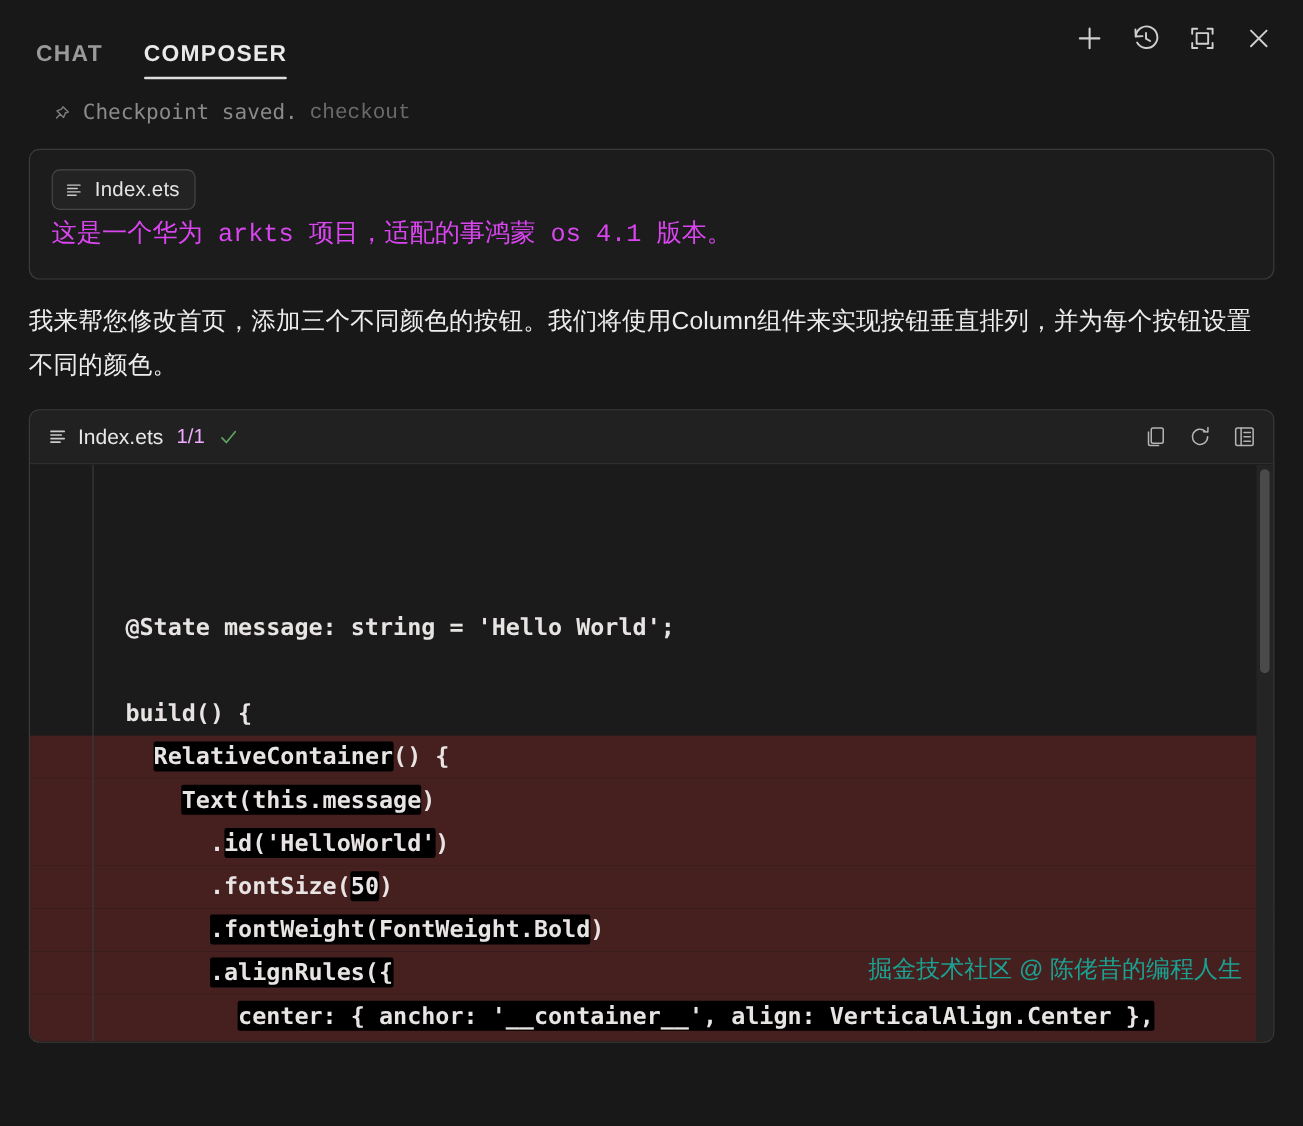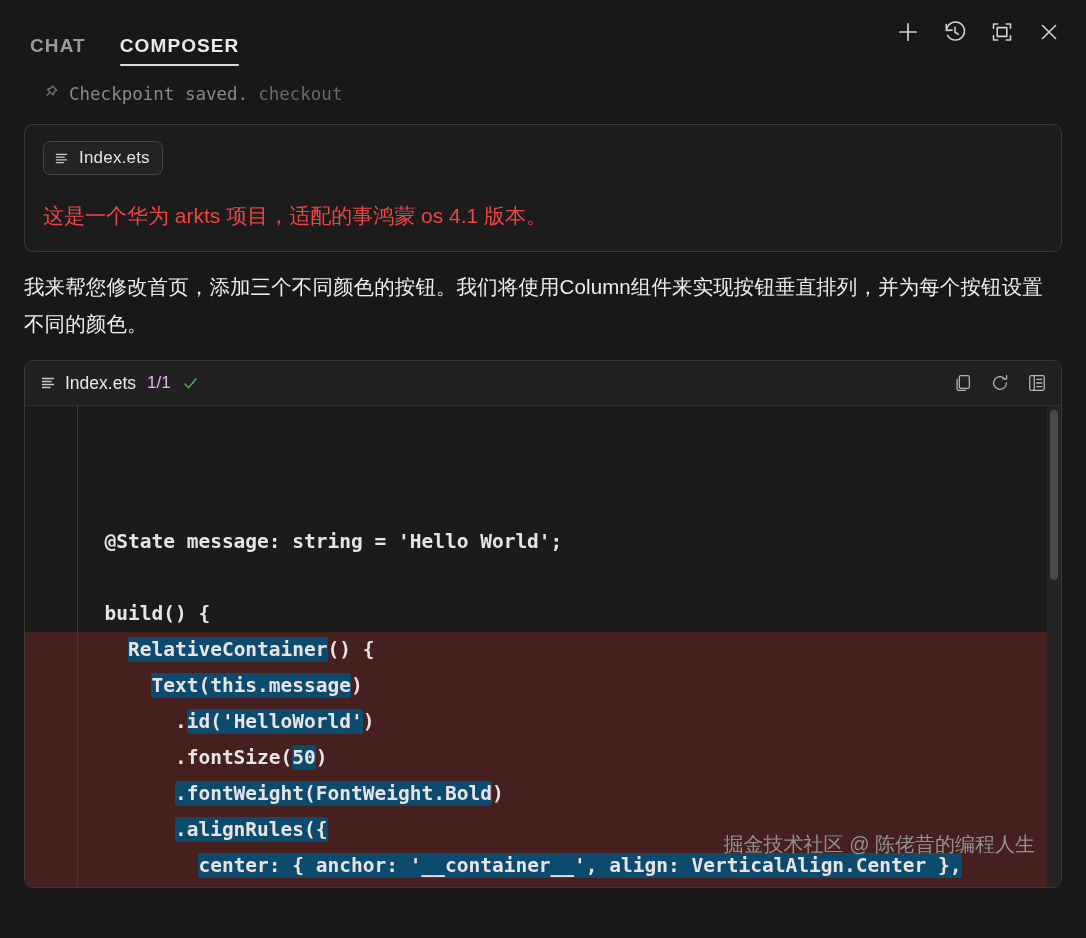--- a/index.html
+++ b/index.html
@@ -58,29 +58,29 @@
     width: 26px; height: 26px;
     display: flex; align-items: center; justify-content: center;
     cursor: pointer;
     color: #cfcfcf;
   }
   .hicon svg { display: block; }
 
   
   .checkpoint {
     display: flex;
-    align-items: flex-start;
+    align-items: flex-end;
     gap: 10px;
     padding: 18px 0 14px 42px;
     font-family: "DejaVu Sans Mono", monospace;
     font-size: 17.5px;
   }
   .checkpoint .pin { color: #7d7d7d; display: flex; }
   .cp-main { color: #8a8a8a; }
-  .cp-sub { color: #6a6a6a; }
+  .cp-sub { color: #6a6a6a; font-family: Liberation Mono, monospace; }
 
   
   .user-bubble {
     margin: 6px 24px 0 24px;
     border: 1px solid #3a3a3a;
     border-radius: 9px;
     background: #1c1c1c;
     padding: 16px 18px 18px 18px;
   }
   .file-chip {
@@ -93,25 +93,25 @@
     padding: 6px 12px 6px 10px;
     cursor: pointer;
   }
   .file-chip .lines-icon { color: #c9c9c9; display: flex; }
   .file-chip .chip-label {
     color: #e4e4e4;
     font-size: 17px;
     letter-spacing: .2px;
   }
   .user-text {
-    margin-top: 23px;
-    color: #ef4444;
+    margin-top: 4px;
+    color: #d946ef;
     font-size: 21px;
     line-height: 35px;
-    font-family: Liberation Sans, sans-serif;
+    font-family: Liberation Mono, monospace;
   }
 
   
   .assistant-text {
     margin: 16px 24px 0 24px;
     color: #ededed;
     font-size: 20.5px;
     line-height: 37px;
     letter-spacing: .1px;
   }
@@ -164,21 +164,21 @@
   }
   .crow {
     position: relative;
     height: 36px;
     padding-left: 56px;
     color: #e9e4e4;
   }
   .crow.del { background: #461f1f; }
   .crow .txt { position: relative; z-index: 2; font-weight: bold; }
   .crow .hl {
-    background: #0c4a6e;
+    background: #000000;
     border-radius: 2px;
     padding: 1px 0;
   }
 
   
   .vscroll {
     position: absolute;
     top: 0; right: 0;
     width: 14px;
     height: 100%;
@@ -192,22 +192,22 @@
     width: 8px;
     height: 170px;
     background: #4a4a4a;
     border-radius: 4px;
   }
 
   
   .watermark {
     position: absolute;
     right: 26px;
-    bottom: 25px;
-    color: #a3a3a3;
+    bottom: 42px;
+    color: #14b8a6;
     font-size: 20px;
     font-family: "Liberation Sans", sans-serif;
     opacity: .85;
     z-index: 5;
     pointer-events: none;
   }
 </style>
 </head>
 <body>
 

